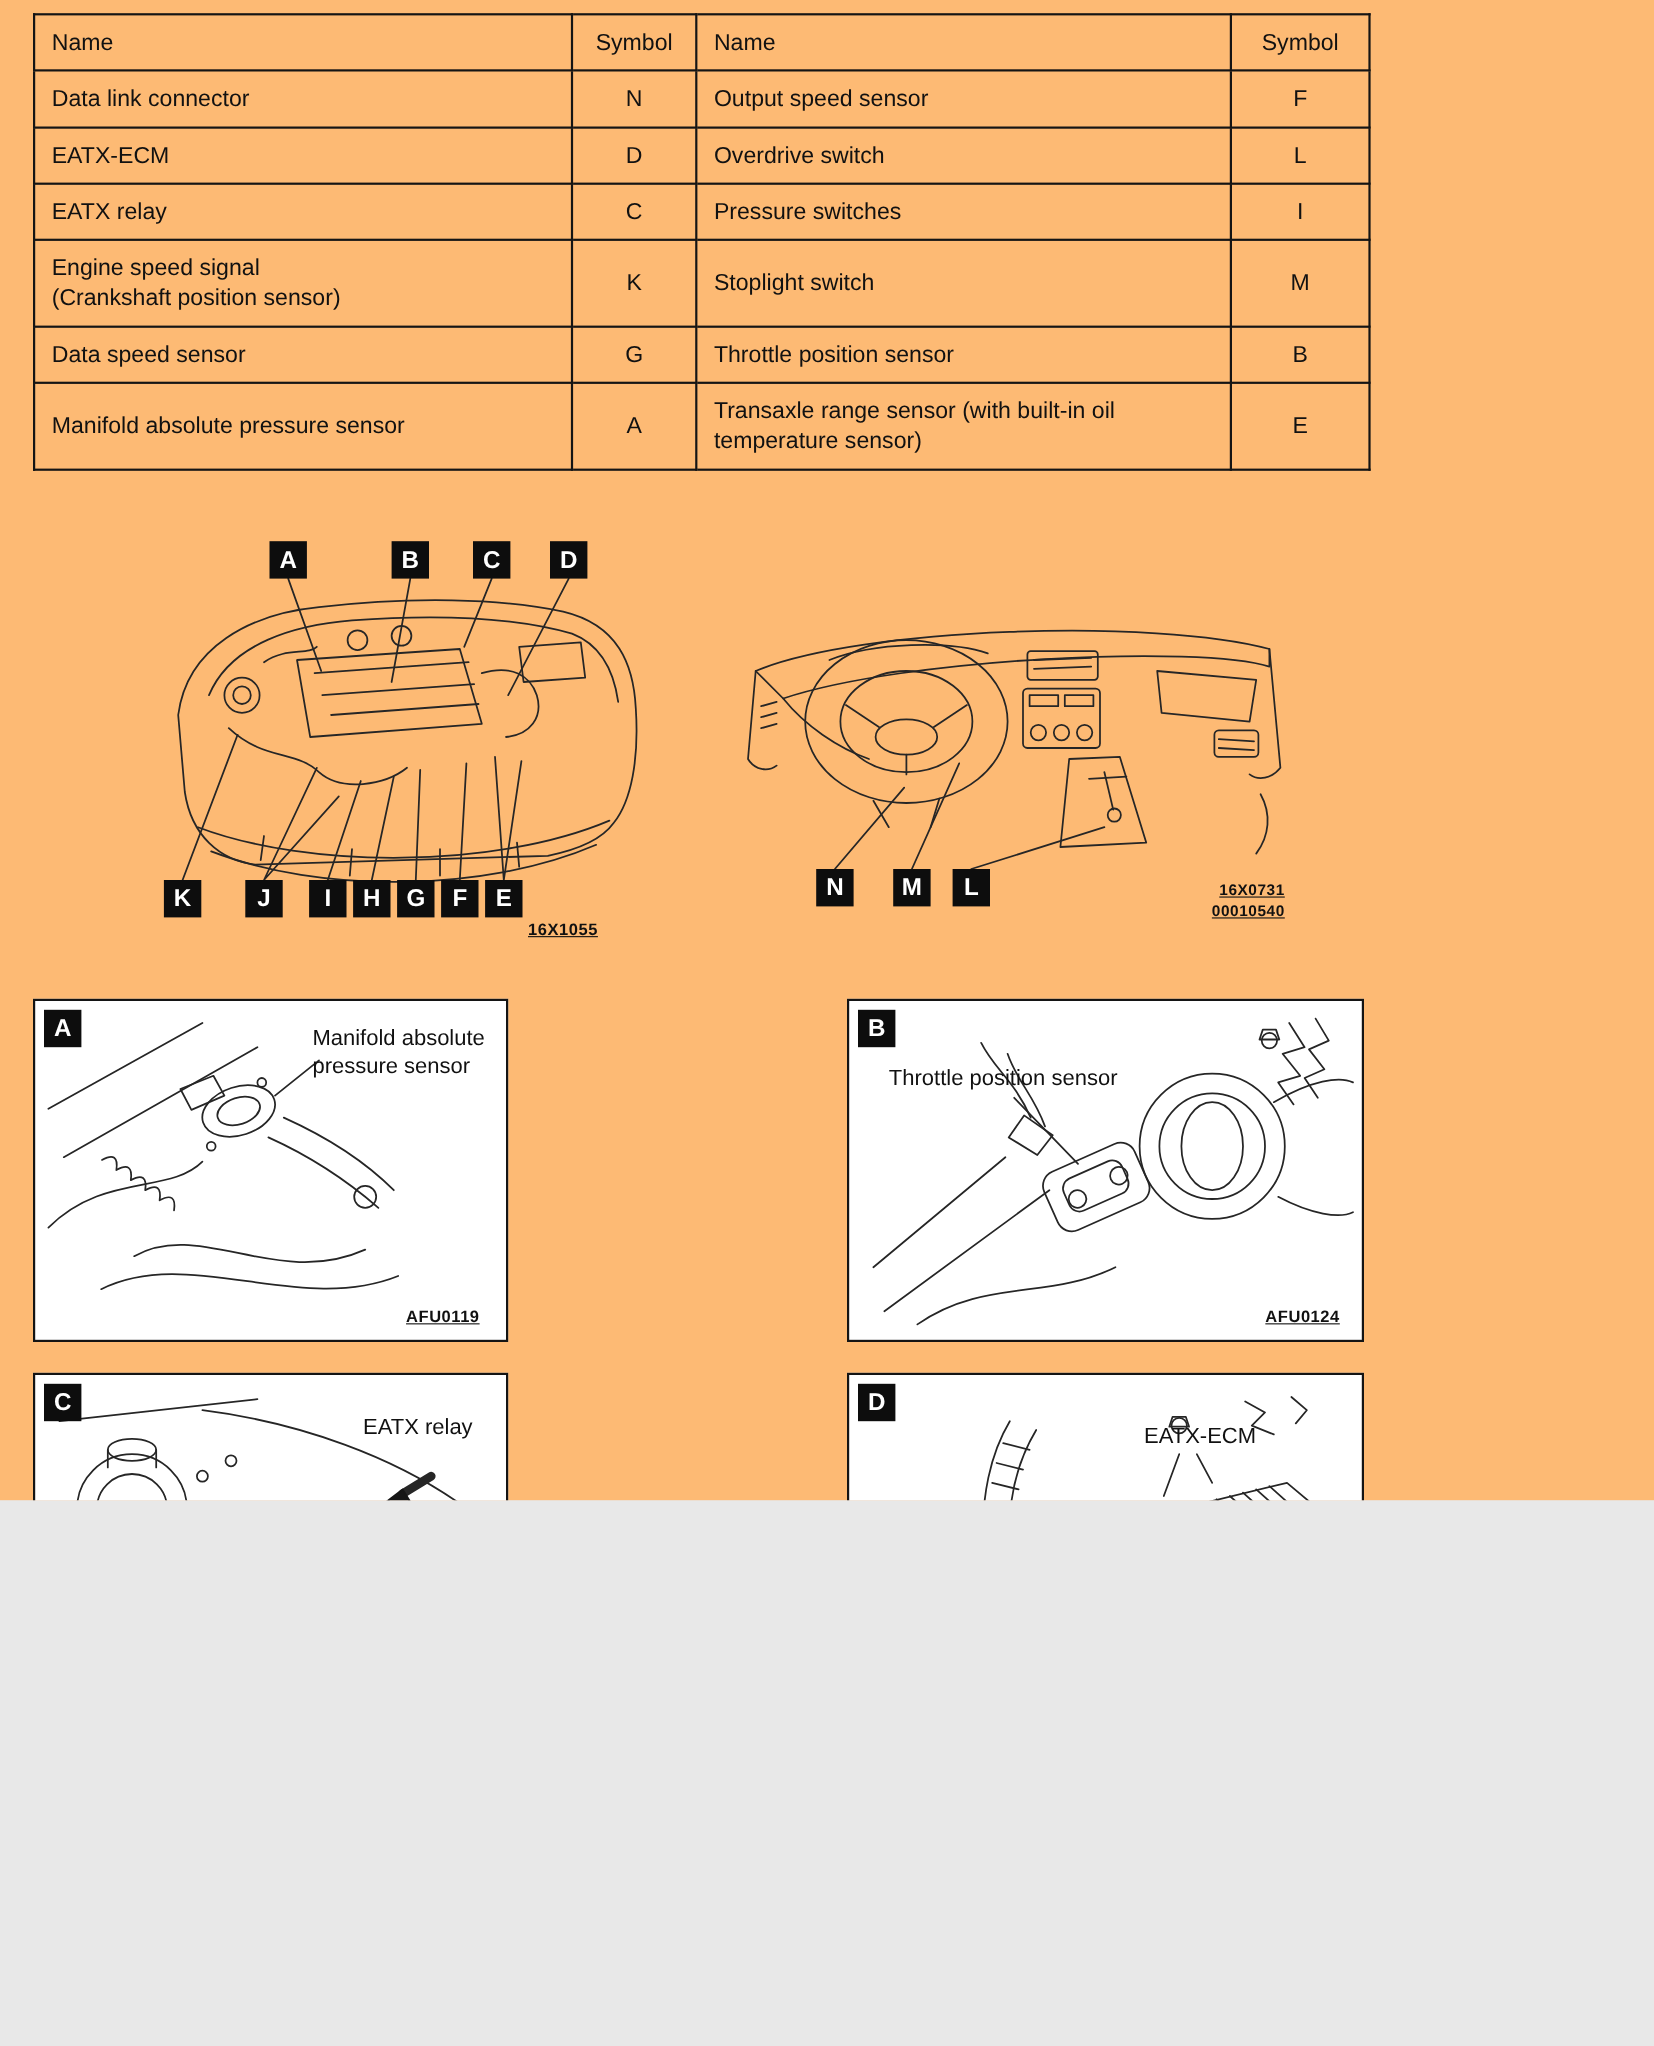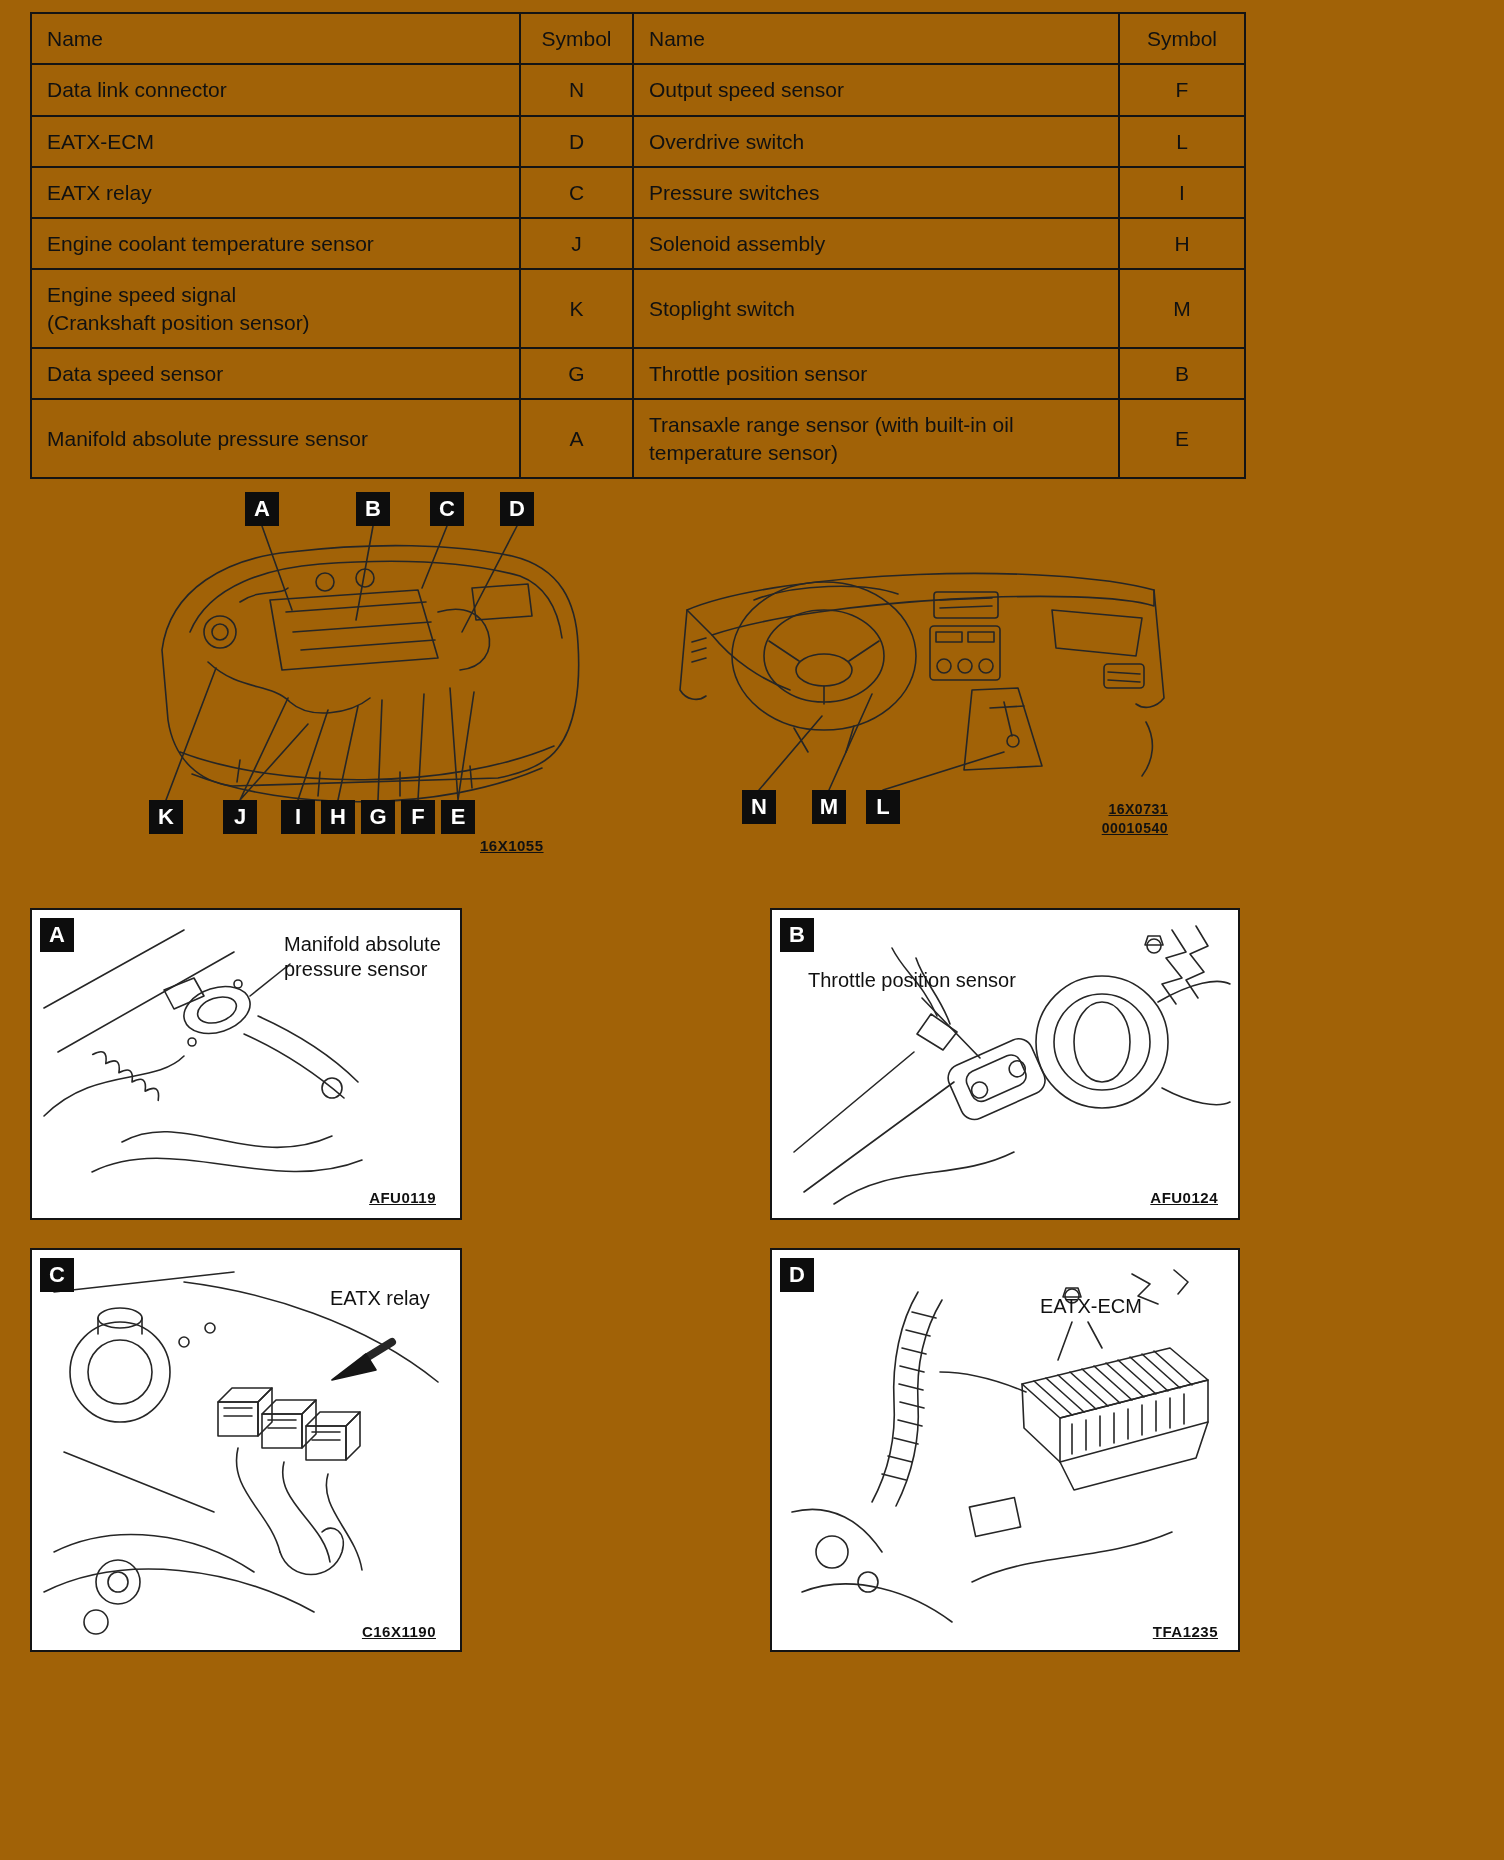--- a/index.html
+++ b/index.html
@@ -1,16 +1,16 @@
 <!DOCTYPE html>
 <html><head>
 <meta charset="utf-8">
 <style>
   html,body{margin:0;padding:0;background:#e8e8e8;}
-  .page{position:relative;width:1504px;height:1860px;background:#a16207;
+  .page{position:relative;width:1504px;height:1364px;background:#fdba74;
         font-family:"Liberation Sans",sans-serif;color:#111;overflow:hidden;}
 
   
   .comp-table{position:absolute;left:30px;top:12px;width:1214px;
               border-collapse:collapse;table-layout:fixed;font-size:21px;}
   .comp-table th,.comp-table td{border:2px solid #141414;padding:11px 15px;
               font-weight:400;text-align:left;vertical-align:middle;line-height:1.3;}
   .comp-table .sym{text-align:center;}
   .comp-table td.name{white-space:pre-line;}
 
@@ -60,26 +60,20 @@
         <td class="name">EATX-ECM</td>
         <td class="sym">D</td>
         <td class="name">Overdrive switch</td>
         <td class="sym">L</td>
       </tr>
       <tr>
         <td class="name">EATX relay</td>
         <td class="sym">C</td>
         <td class="name">Pressure switches</td>
         <td class="sym">I</td>
-      </tr>
-      <tr>
-        <td class="name">Engine coolant temperature sensor</td>
-        <td class="sym">J</td>
-        <td class="name">Solenoid assembly</td>
-        <td class="sym">H</td>
       </tr>
       <tr>
         <td class="name">Engine speed signal
 (Crankshaft position sensor)</td>
         <td class="sym">K</td>
         <td class="name">Stoplight switch</td>
         <td class="sym">M</td>
       </tr>
       <tr>
         <td class="name">Data speed sensor</td>

